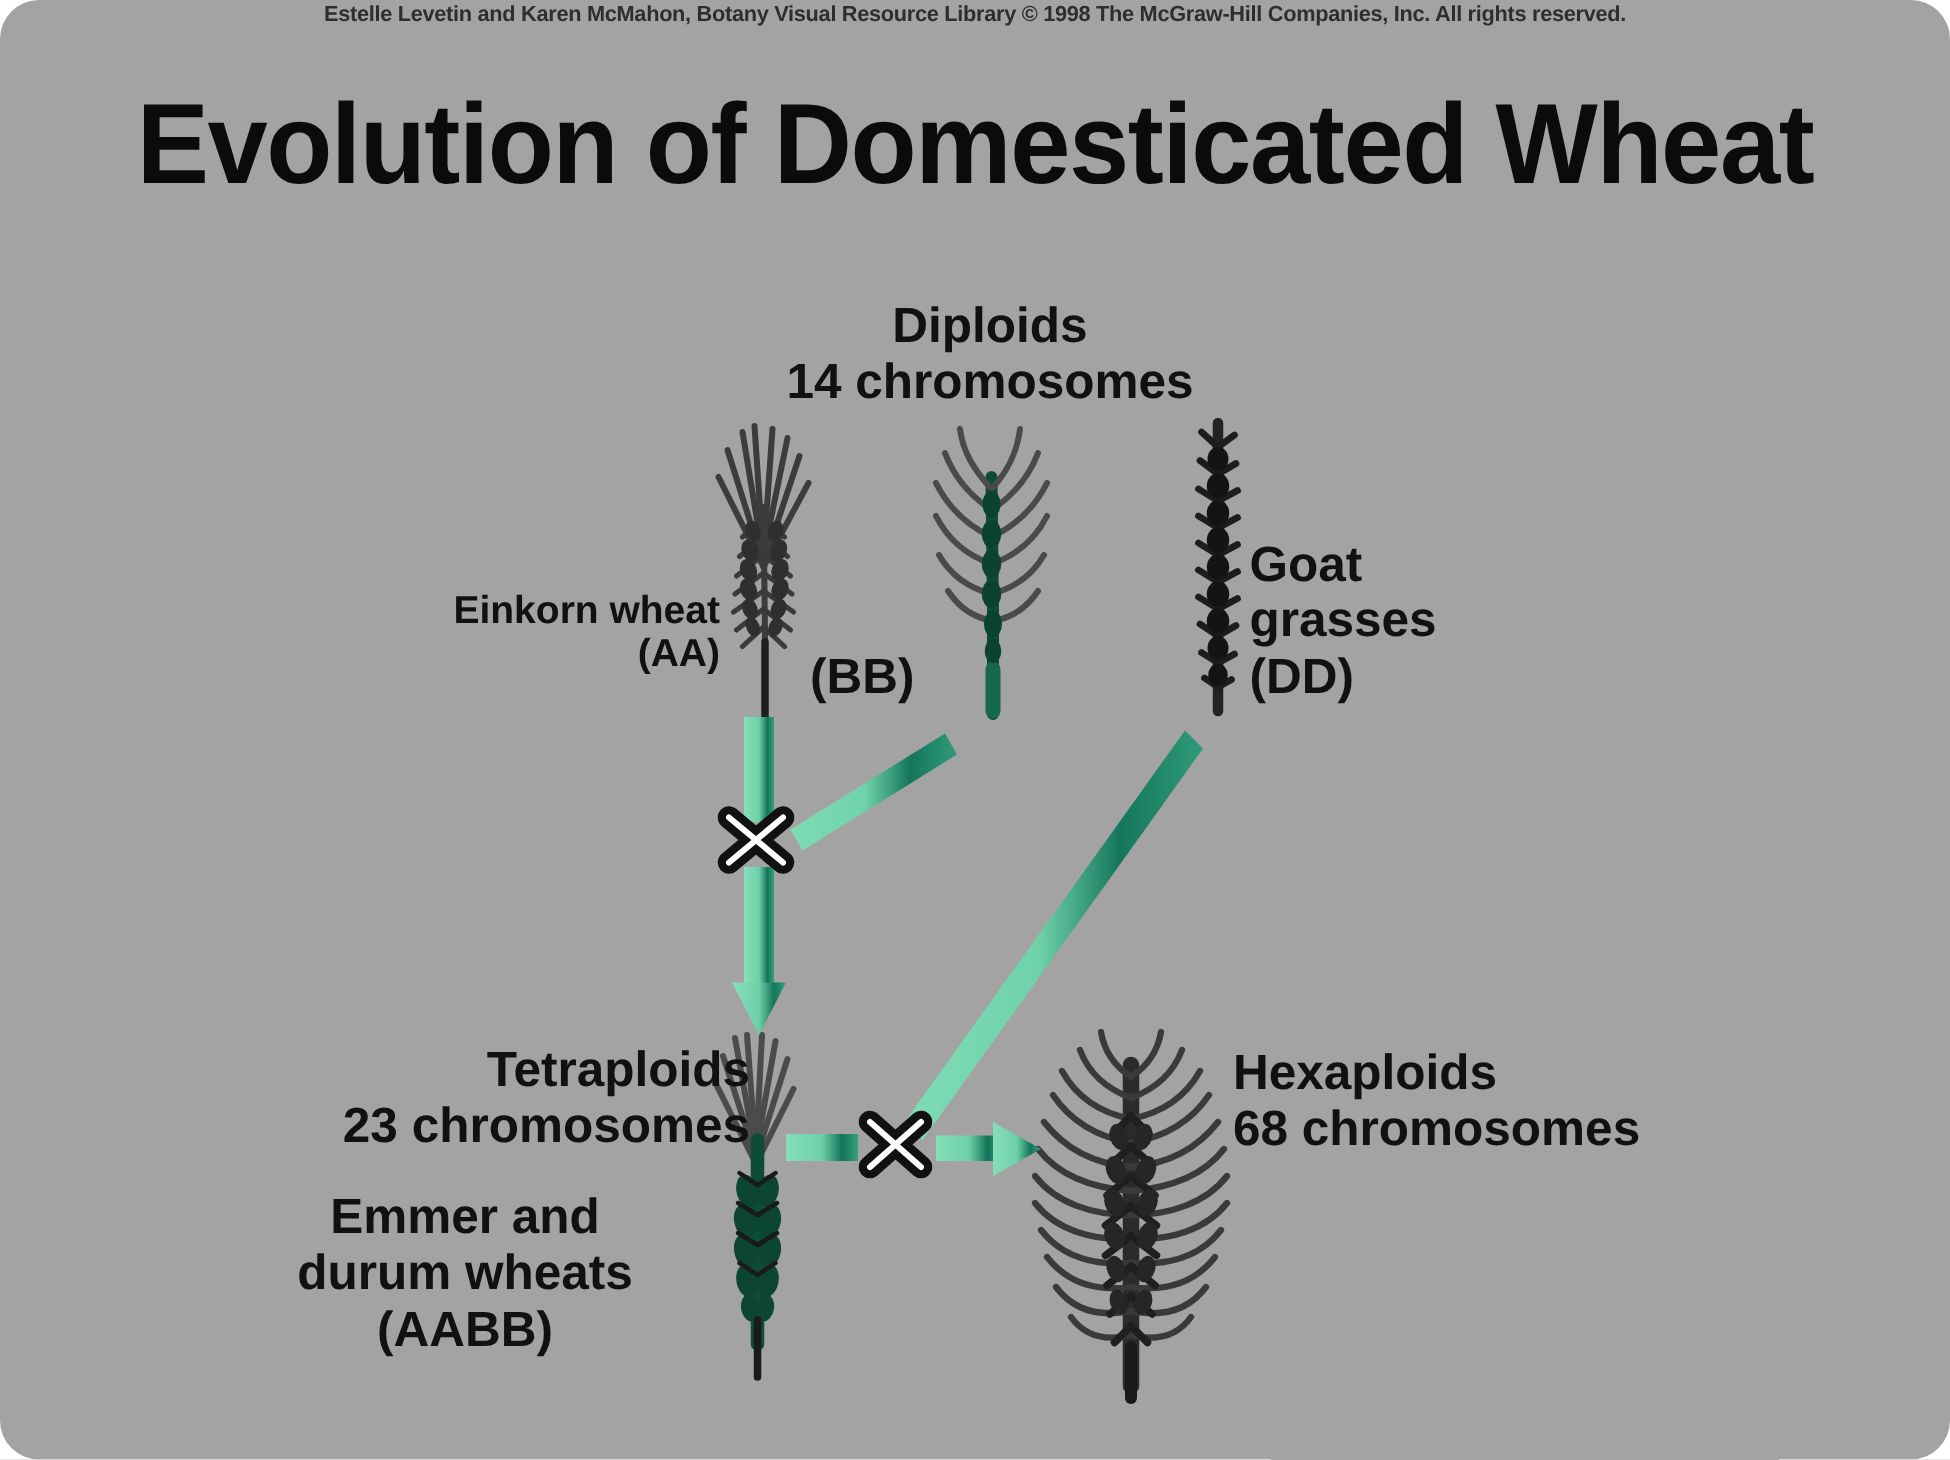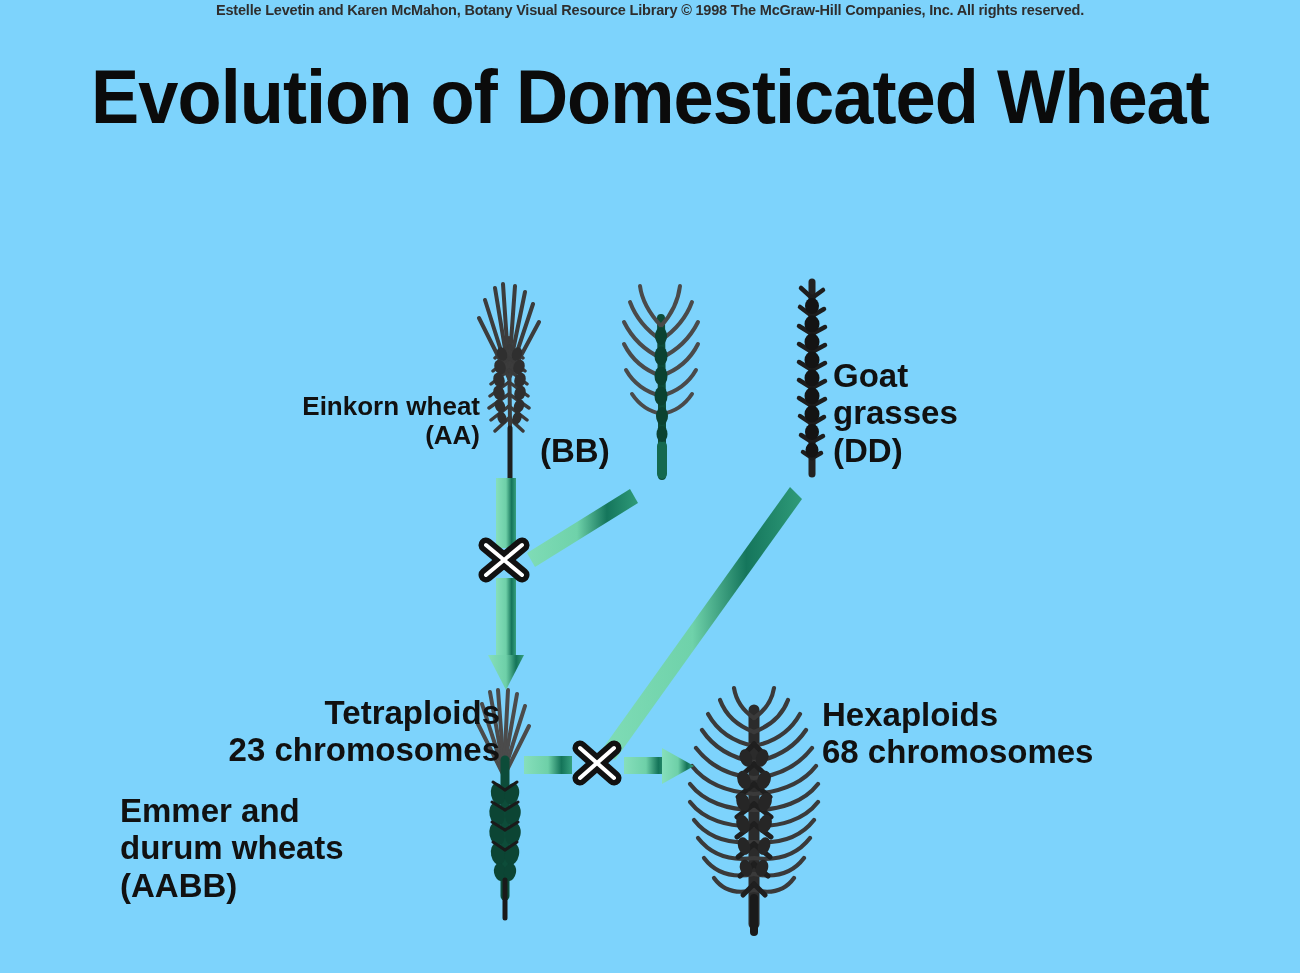--- a/index.html
+++ b/index.html
@@ -4,23 +4,24 @@
 <style>
   html, body {
     margin: 0;
     padding: 0;
     background: #ffffff;
   }
   #page {
     position: relative;
     width: 1300px;
     height: 973px;
-    background: #7dd3fc;
+    background: #a3a3a3;
     overflow: hidden;
     font-family: "Liberation Sans", sans-serif;
+    border-radius: 26px;
   }
   .credit {
     position: absolute;
     top: 2px;
     left: 0;
     width: 1300px;
     text-align: center;
     font-family: "Liberation Sans", sans-serif;
     font-size: 14.5px;
     font-weight: bold;
@@ -72,21 +73,21 @@
     text-align: left;
     font-size: 33px;
   }
   #tetraploids-label {
     left: 120px; top: 694px; width: 380px;
     text-align: right;
     font-size: 33px;
   }
   #emmer-label {
     left: 120px; top: 792px; width: 380px;
-    text-align: left;
+    text-align: center;
     font-size: 33px;
   }
   #hexaploids-label {
     left: 822px; top: 696px; width: 330px;
     text-align: left;
     font-size: 33px;
   }
   #bread-label {
     left: 790px; top: 830px; width: 290px;
     text-align: center;
@@ -382,20 +383,22 @@
         <path d="M580 748 L614 778 M614 748 L580 778" stroke="#ffffff" stroke-width="4" stroke-linecap="round" fill="none"></path>
       </g>
 
       <g>
         <rect x="624" y="757" width="44" height="17" fill="url(#gArrowV)"></rect>
         <polygon points="662,748 662,784 694,766" fill="url(#gArrowV)"></polygon>
       </g>
     </svg>
   </div>
 
+  <div id="diploids-heading" class="lbl">Diploids
+14 chromosomes</div>
 
   <div id="einkorn-label" class="lbl">Einkorn wheat
 (AA)</div>
 
   <div id="bb-label" class="lbl">(BB)</div>
 
   <div id="goat-label" class="lbl">Goat
 grasses
 (DD)</div>
 

